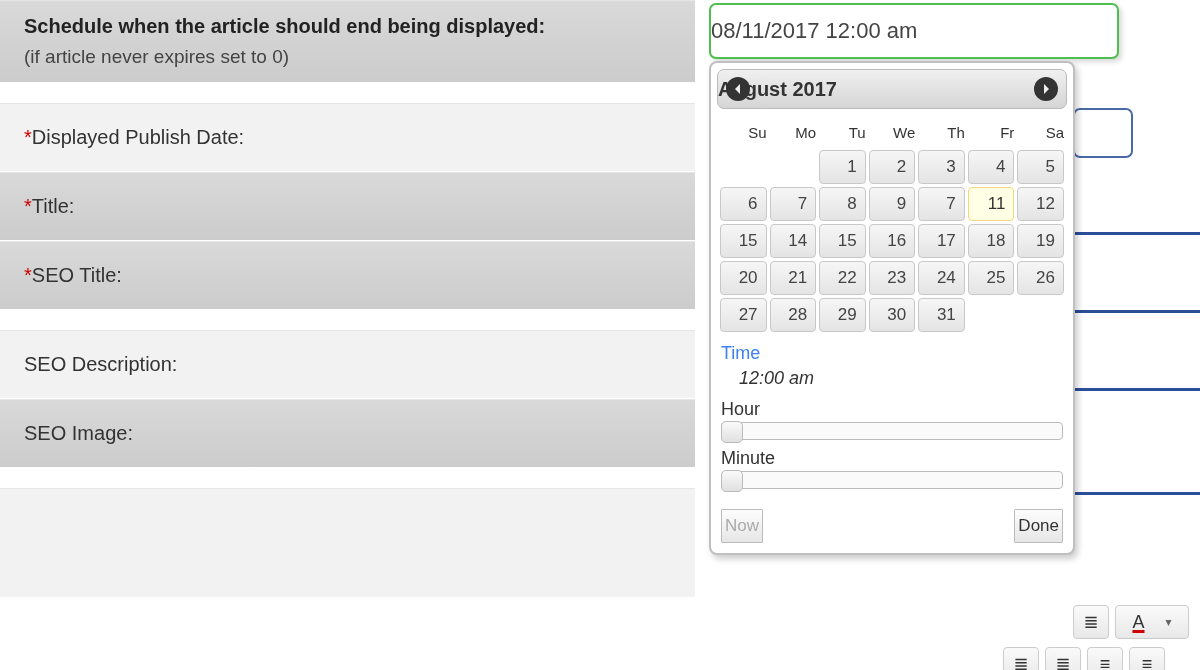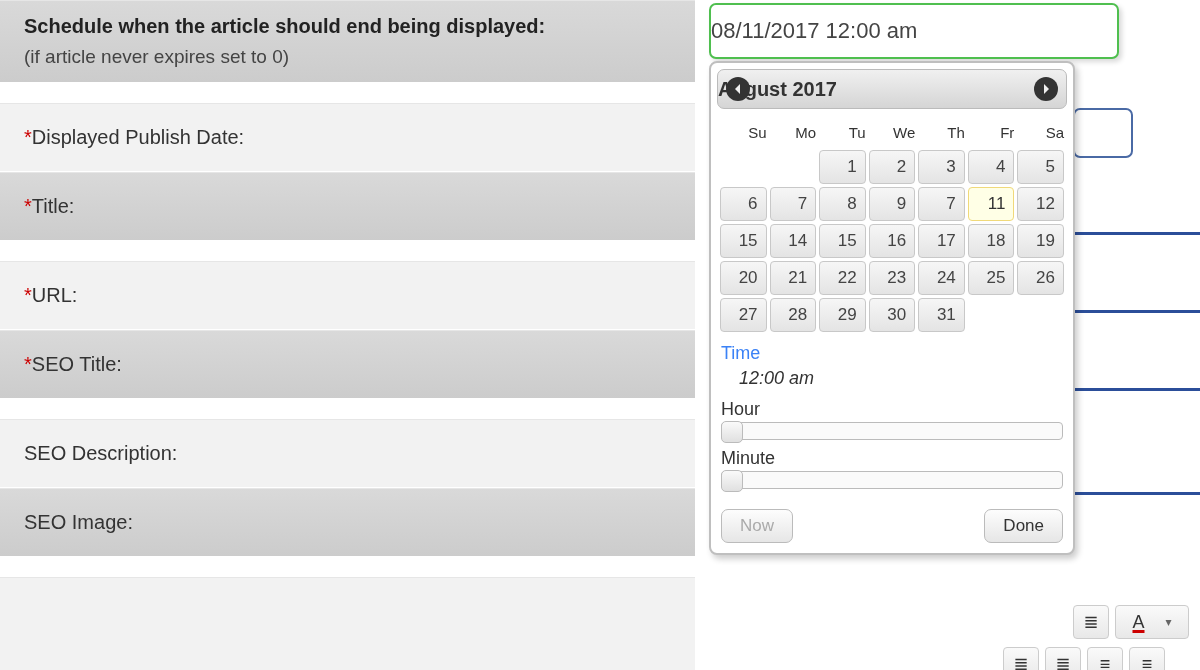--- a/index.html
+++ b/index.html
@@ -173,22 +173,22 @@
     cursor: pointer;
   }
   .dp-footer {
     display: flex;
     justify-content: space-between;
     padding: 8px 10px 10px 10px;
   }
   .dp-btn {
     background: linear-gradient(#fdfdfd, #e6e6e6);
     border: 1px solid #bbb;
-    border-radius: 7px;
-    padding: 6px 18px;
+    border-radius: 1px;
+    padding: 6px 3px;
     font-size: 17px;
     cursor: pointer;
     color: #333;
   }
   .dp-btn.disabled { color: #aaa; cursor: default; }
   .toolbar-edge {
     position: absolute;
     left: 1073px;
     top: 605px;
     display: flex;
@@ -221,23 +221,20 @@
 <div class="form-area">
   <div class="row row-dark row-sched">
     <div class="sched-title">Schedule when the article should end being displayed:</div>
     <div class="sched-sub">(if article never expires set to 0)</div>
   </div>
   <div class="row row-light row-label">
     <span class="req">*</span><span>Displayed Publish Date:</span>
   </div>
   <div class="row row-dark row-label">
     <span class="req">*</span><span>Title:</span>
-  </div>
-  <div class="row row-light row-label">
-    <span class="req">*</span><span>URL:</span>
   </div>
   <div class="row row-dark row-label">
     <span class="req">*</span><span>SEO Title:</span>
   </div>
   <div class="row row-light row-label">
     <span>SEO Description:</span>
   </div>
   <div class="row row-dark row-label">
     <span>SEO Image:</span>
   </div>

